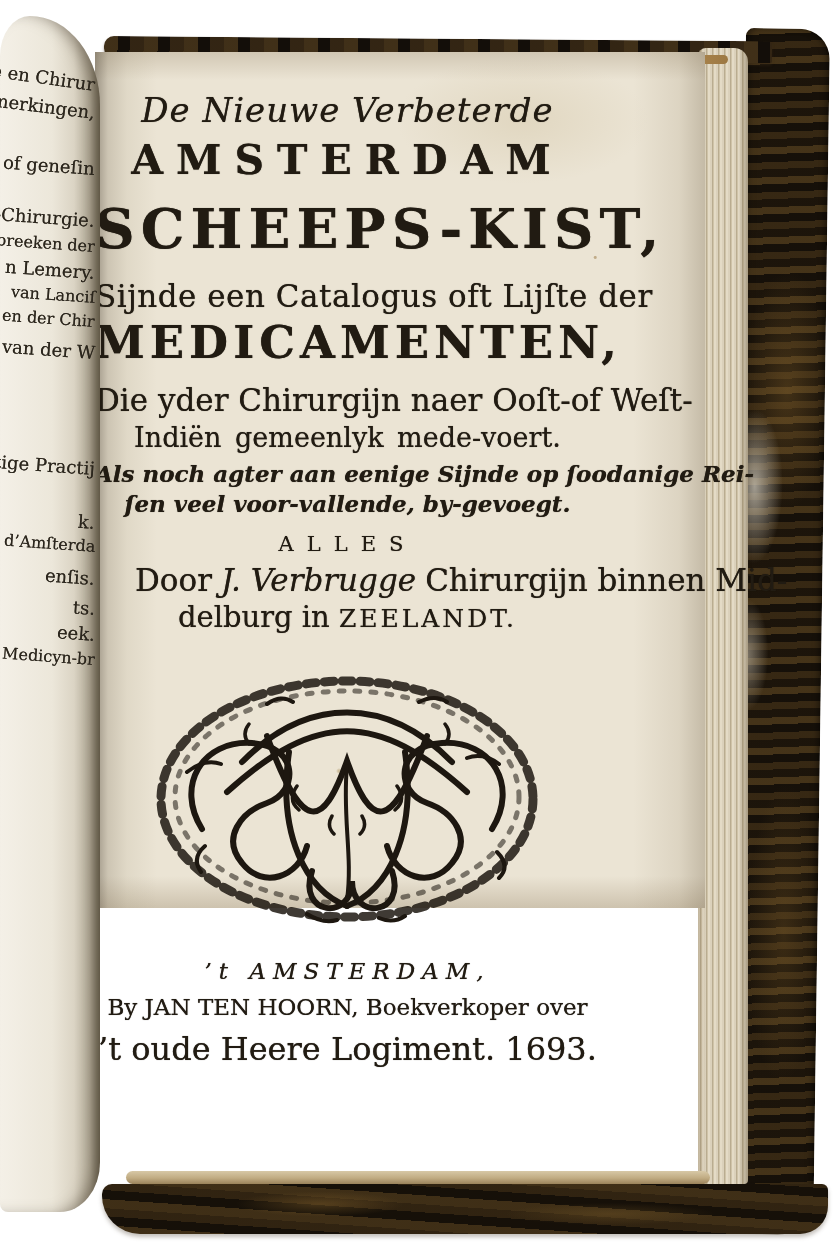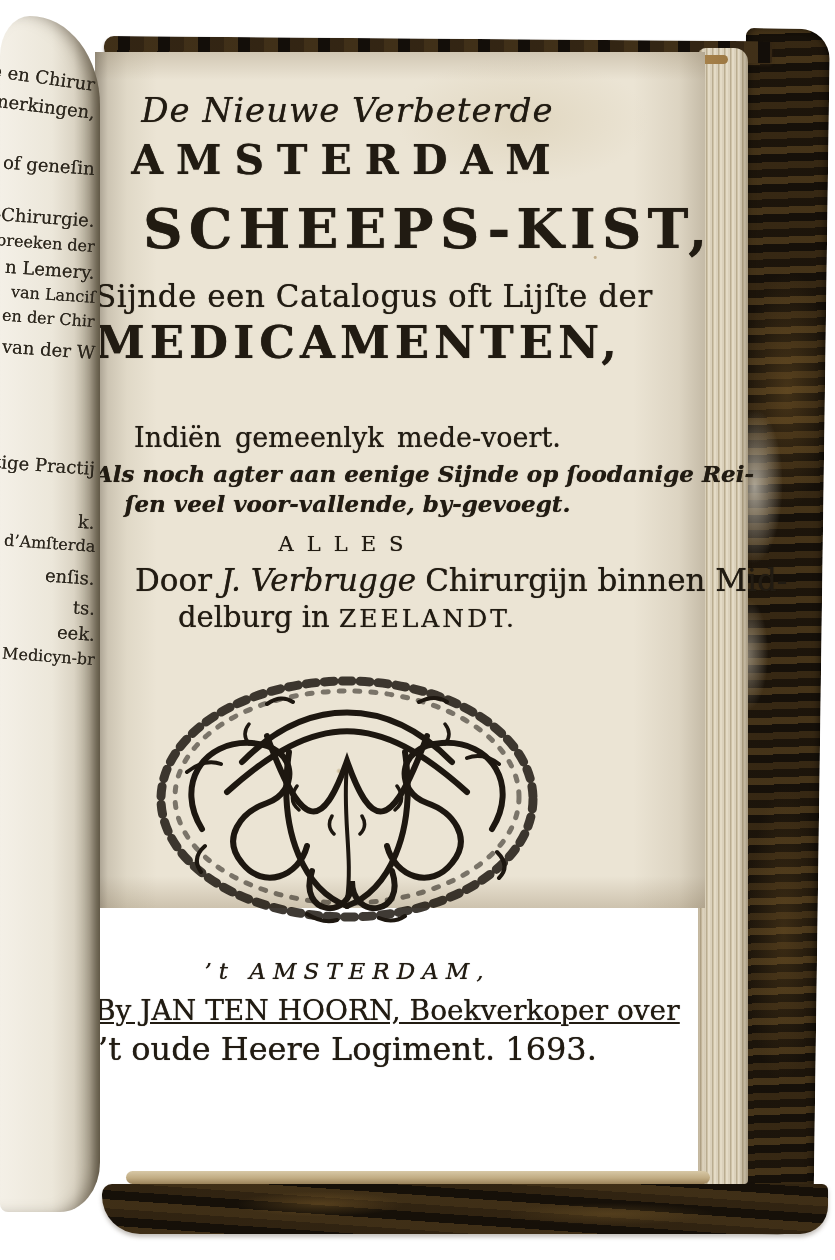--- a/index.html
+++ b/index.html
@@ -83,32 +83,32 @@
       radial-gradient(circle 2px at 64% 61%, rgba(150,115,60,0.45) 0 1px, rgba(150,115,60,0) 2px),
       radial-gradient(circle 3px at 40% 84%, rgba(160,130,70,0.4) 0 1px, rgba(160,130,70,0) 3px),
       radial-gradient(ellipse 180px 90px at 70% 8%, rgba(205,190,155,0.35), rgba(205,190,155,0) 70%);
   }
 
   .tp-line{position:absolute;left:0;right:105px;text-align:center;white-space:nowrap;}
   .ink{text-shadow:0 0 0.7px rgba(28,22,13,0.85);}
 
   .l-header   {top:38px; font-size:34px;font-style:italic;letter-spacing:1px;}
   .l-title1   {top:84px; font-size:41px;font-weight:bold;letter-spacing:13px;}
-  .l-title2   {top:144px;font-size:55px;font-weight:bold;letter-spacing:6px;padding-left:48px;}
+  .l-title2   {top:144px;font-size:55px;font-weight:bold;letter-spacing:6px;}
   .l-sub1     {top:226px;font-size:31px;letter-spacing:0.5px;}
   .l-title3   {top:264px;font-size:45px;font-weight:bold;letter-spacing:5px;}
   .l-sub2     {top:330px;font-size:31px;}
   .l-sub2b    {top:370px;font-size:27px;word-spacing:5px;}
   .l-note1    {top:408px;font-size:23px;font-style:italic;font-weight:bold;}
   .l-note2    {top:438px;font-size:23px;font-style:italic;font-weight:bold;}
   .l-alles    {top:480px;font-size:21px;letter-spacing:13px;}
   .l-author   {top:510px;font-size:31px;margin-left:40px;}
   .l-author2  {top:548px;font-size:29px;}
   .l-city     {top:906px;font-size:23px;font-style:italic;font-weight:normal;letter-spacing:7px;}
-  .l-imp1     {top:942px;font-size:28px;text-decoration:underline;}
+  .l-imp1     {top:942px;font-size:23px;}
   .l-imp2     {top:978px;font-size:32px;}
   .author-name{font-style:italic;margin:0 9px;}
   .caps-sp{letter-spacing:3px;font-size:0.86em;}
 
   .ornament{position:absolute;left:52px;top:612px;width:400px;height:270px;}
 
   
   .left-page{
     position:absolute;left:0;top:16px;width:100px;height:1196px;
     border-radius:30px 70px 40px 8px / 40px 90px 50px 8px;
@@ -134,20 +134,21 @@
   <div class="page-edges-right"></div>
   <div class="edge-tan-top"></div>
   <div class="edge-tan-bottom"></div>
 
   <div class="main-page">
     <div class="tp-line ink l-header">De Nieuwe Verbeterde</div>
     <div class="tp-line ink l-title1">AMSTERDAM</div>
     <div class="tp-line ink l-title2">SCHEEPS-KIST,</div>
     <div class="tp-line ink l-sub1">Sijnde een Catalogus oft Lijſte der</div>
     <div class="tp-line ink l-title3">MEDICAMENTEN,</div>
+    <div class="tp-line ink l-sub2">Die yder Chirurgijn naer Ooſt-of Weſt-</div>
     <div class="tp-line ink l-sub2b">Indiën gemeenlyk mede-voert.</div>
     <div class="tp-line ink l-note1">Als noch agter aan eenige Sijnde op ſoodanige Rei-</div>
     <div class="tp-line ink l-note2">ſen veel voor-vallende, by-gevoegt.</div>
     <div class="tp-line ink l-alles">ALLES</div>
 
     <div class="tp-line ink l-author"><span>Door</span><span class="author-name">J. Verbrugge</span><span>Chirurgijn binnen Mid-</span></div>
 
     <div class="tp-line ink l-author2"><span>delburg in</span>&nbsp;<span class="caps-sp">ZEELANDT.</span></div>
 
     <svg class="ornament" viewBox="0 0 400 270">

